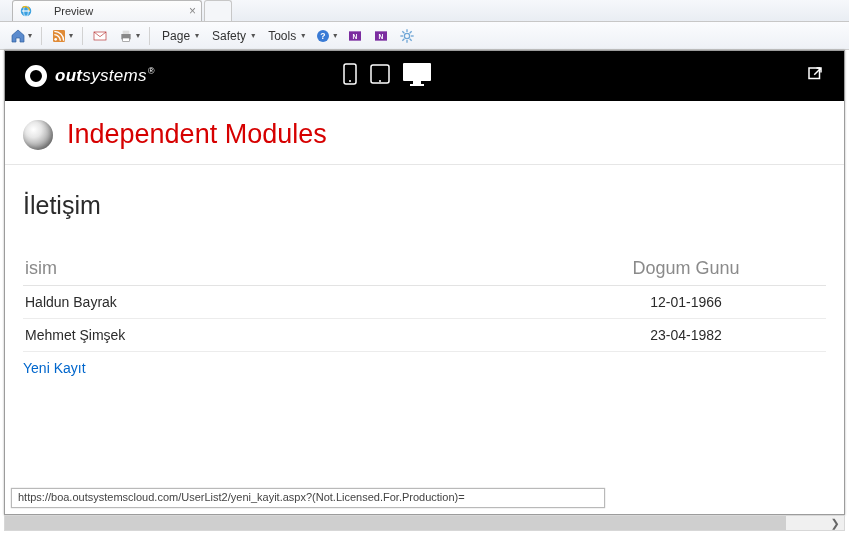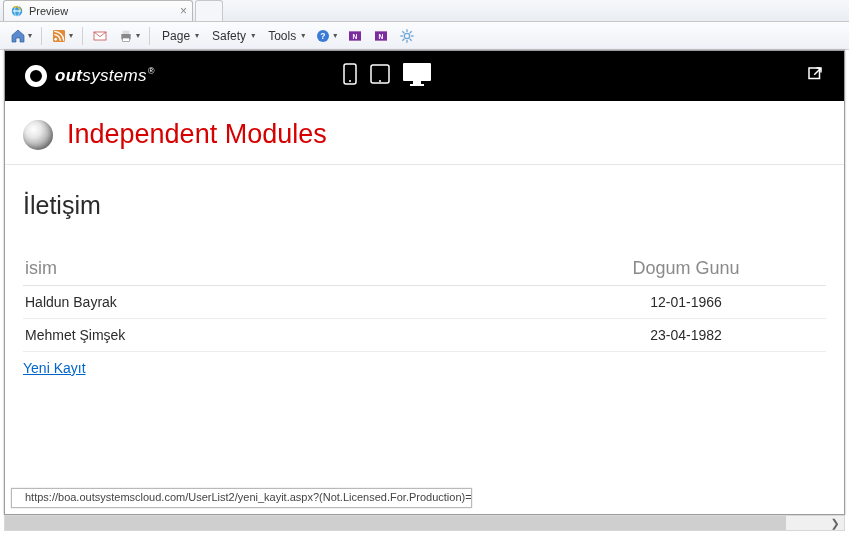--- a/index.html
+++ b/index.html
@@ -1,20 +1,20 @@
 <!DOCTYPE html>
 <html><head>
 <meta charset="utf-8">
 <style>
   * { box-sizing: border-box; margin: 0; padding: 0; font-family: "Segoe UI", Tahoma, sans-serif; }
   body { background: #fff; width: 849px; height: 533px; overflow: hidden; position: relative; }
 
   
   .tabbar { height: 22px; background: linear-gradient(#f6f8fb,#e9edf3); border-bottom: 1px solid #c7c7c7; display: flex; align-items: flex-end; }
-  .tab { height: 21px; width: 190px; background: linear-gradient(#fdfdfd,#f2f4f8); border: 1px solid #b8b8b8; border-bottom: none; border-radius: 3px 3px 0 0; margin-left: 3px; display: flex; align-items: center; padding: 0 6px; font-size: 11px; color: #333; position: relative; }
+  .tab { height: 21px; width: 190px; background: linear-gradient(#fdfdfd,#f2f4f8); border: 1px solid #b8b8b8; border-bottom: none; border-radius: 3px 3px 0 0; margin-left: 12px; display: flex; align-items: center; padding: 0 6px; font-size: 11px; color: #333; position: relative; gap: 16px; }
   .tab .ieicon { width: 14px; height: 14px; margin-right: 5px; display: inline-block; }
   .tab .close { position: absolute; right: 5px; top: 3px; color: #888; font-size: 12px; cursor: pointer; }
   .newtab { width: 28px; height: 21px; border: 1px solid #c7c7c7; border-bottom: none; background: #f4f6f9; margin-left: 2px; border-radius: 3px 3px 0 0; }
 
   
   .toolbar { height: 28px; background: linear-gradient(#fbfcfe,#eef1f6); border-bottom: 1px solid #cfcfcf; display: flex; align-items: center; padding: 0 6px; gap: 2px; font-size: 12px; color: #333; }
   .tbtn { display: flex; align-items: center; height: 22px; padding: 0 4px; border-radius: 2px; cursor: pointer; }
   .drop { font-size: 8px; color: #555; margin-left: 2px; }
   .sep { width: 1px; height: 18px; background: #d2d2d2; margin: 0 3px; }
   .menutext { padding: 0 3px; }
@@ -39,24 +39,24 @@
 
   .subline { height: 1px; background: #e6e6e6; margin: 0; }
 
   .content { padding: 26px 18px 18px 18px; }
   .content h1 { font-size: 25px; font-weight: 400; color: #2b2b2b; margin-bottom: 32px; }
 
   table { width: 100%; border-collapse: collapse; font-size: 14px; }
   th { text-align: left; font-weight: 400; color: #8a8a8a; font-size: 18px; padding: 6px 2px; border-bottom: 1px solid #e3e3e3; }
   th.right, td.right { text-align: center; width: 280px; }
   td { padding: 8px 2px; border-bottom: 1px solid #ececec; color: #2b2b2b; margin-left: 39px; }
-  .link { display: inline-block; margin-top: 8px; color: #0066cc; text-decoration: underline; font-size: 14px; cursor: pointer; }
-
-  
-  .statusbar { position: absolute; left: 6px; bottom: 6px; height: 20px; width: 461px; background: #fff; border: 1px solid #b9b9b9; font-size: 11px; color: #444; padding: 2px 13px; white-space: nowrap; overflow: hidden; box-shadow: 0 0 1px rgba(0,0,0,.3); z-index: 5; }
+  .link { display: inline-block; margin-top: 8px; color: #0066cc; font-size: 14px; cursor: pointer; }
+
+  
+  .statusbar { position: absolute; left: 6px; bottom: 6px; height: 20px; width: 594px; background: #fff; border: 1px solid #b9b9b9; font-size: 11px; color: #444; padding: 2px 6px; white-space: nowrap; overflow: hidden; box-shadow: 0 0 1px rgba(0,0,0,.3); z-index: 5; }
 
   
   .hscroll { position: absolute; left: 4px; right: 4px; bottom: 2px; height: 16px; background: #f0f0f0; border: 1px solid #d7d7d7; display: flex; align-items: center; }
   .hscroll .thumb { height: 100%; flex: 1; background: #cfcfcf; margin-right: 40px; }
   .hscroll .arrow { width: 18px; text-align: center; color: #666; font-size: 11px; }
 </style>
 </head>
 <body>
 
 <div class="tabbar">

